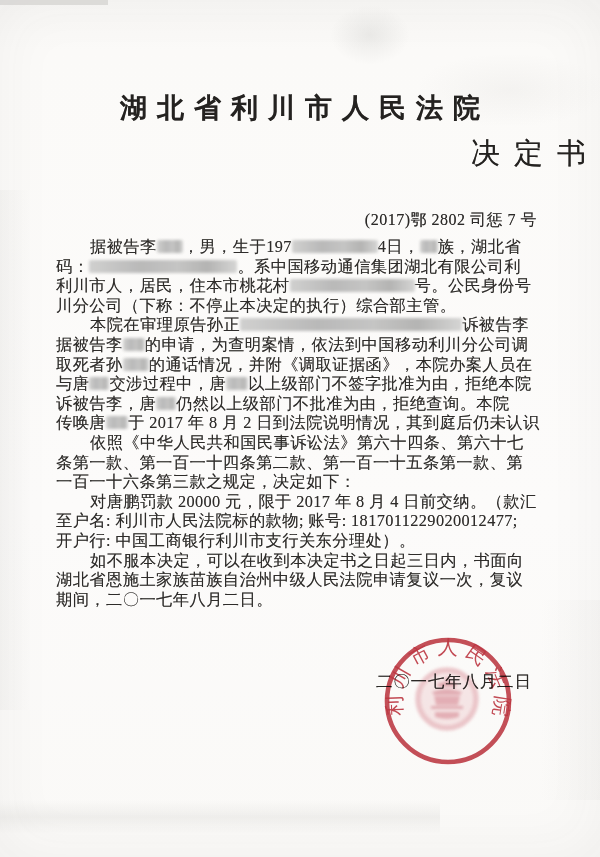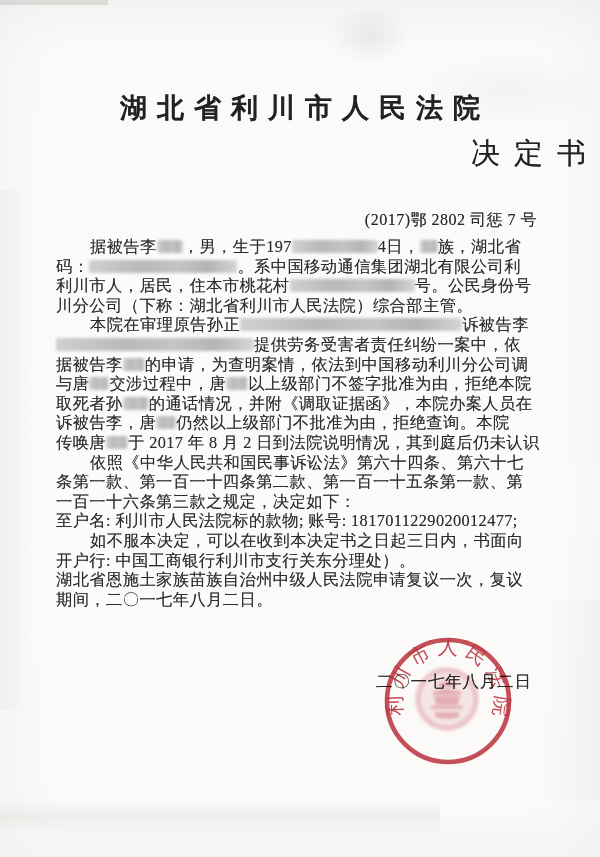--- a/index.html
+++ b/index.html
@@ -68,34 +68,34 @@
   <div class="smudge e"></div>
 
   <div class="court-name">湖北省利川市人民法院</div>
   <div class="doc-title">决定书</div>
   <div class="case-number">(2017)鄂 2802 司惩 7 号</div>
 
   <div class="doc-body">
       <div class="doc-line"><span class="indent"></span><span>据被告李</span><span class="redact" style="width: 26px;"></span><span>，男，生于197</span><span class="redact" style="width: 86px;"></span><span>4日，</span><span class="redact" style="width: 18px;"></span><span>族，湖北省</span></div>
       <div class="doc-line"><span>码：</span><span class="redact" style="width: 148px;"></span><span>。系中国移动通信集团湖北有限公司利</span></div>
       <div class="doc-line"><span>利川市人，居民，住本市桃花村</span><span class="redact" style="width: 125px;"></span><span>号。公民身份号</span></div>
-      <div class="doc-line"><span>川分公司（下称：湖北省利川市人民法院）综合部主管。</span></div>
+      <div class="doc-line"><span>川分公司（下称：不停止本决定的执行）综合部主管。</span></div>
       <div class="doc-line"><span class="indent"></span><span>本院在审理原告孙正</span><span class="redact" style="width: 222px;"></span><span>诉被告李</span></div>
-      <div class="doc-line"><span class="redact" style="width: 198px;"></span><span>提供劳务受害者责任纠纷一案中，依</span></div>
       <div class="doc-line"><span>据被告李</span><span class="redact" style="width: 22px;"></span><span>的申请，为查明案情，依法到中国移动利川分公司调</span></div>
+      <div class="doc-line"><span>取死者孙</span><span class="redact" style="width: 26px;"></span><span>的通话情况，并附《调取证据函》，本院办案人员在</span></div>
       <div class="doc-line"><span>与唐</span><span class="redact" style="width: 20px;"></span><span>交涉过程中，唐</span><span class="redact" style="width: 22px;"></span><span>以上级部门不签字批准为由，拒绝本院</span></div>
-      <div class="doc-line"><span>取死者孙</span><span class="redact" style="width: 26px;"></span><span>的通话情况，并附《调取证据函》，本院办案人员在</span></div>
       <div class="doc-line"><span>诉被告李，唐</span><span class="redact" style="width: 20px;"></span><span>仍然以上级部门不批准为由，拒绝查询。本院</span></div>
       <div class="doc-line"><span>传唤唐</span><span class="redact" style="width: 22px;"></span><span>于 2017 年 8 月 2 日到法院说明情况，其到庭后仍未认识</span></div>
       <div class="doc-line"><span class="indent"></span><span>依照《中华人民共和国民事诉讼法》第六十四条、第六十七</span></div>
       <div class="doc-line"><span>条第一款、第一百一十四条第二款、第一百一十五条第一款、第</span></div>
       <div class="doc-line"><span>一百一十六条第三款之规定，决定如下：</span></div>
+      <div class="doc-line"><span class="indent"></span><span>对唐鹏罚款 20000 元，限于 2017 年 8 月 4 日前交纳。（款汇</span></div>
       <div class="doc-line"><span>至户名: 利川市人民法院标的款物; 账号: 1817011229020012477;</span></div>
+      <div class="doc-line"><span>开户行: 中国工商银行利川市支行关东分理处）。</span></div>
       <div class="doc-line"><span class="indent"></span><span>如不服本决定，可以在收到本决定书之日起三日内，书面向</span></div>
-      <div class="doc-line"><span>开户行: 中国工商银行利川市支行关东分理处）。</span></div>
       <div class="doc-line"><span>湖北省恩施土家族苗族自治州中级人民法院申请复议一次，复议</span></div>
       <div class="doc-line"><span>期间，二〇一七年八月二日。</span></div>
     </div>
 
   <div class="issue-date">二〇一七年八月二日</div>
 
   <svg class="court-seal" viewBox="-71 -71 142 142" xmlns="http://www.w3.org/2000/svg">
     <defs>
       <filter id="blurE" x="-40%" y="-40%" width="180%" height="180%">
           <feGaussianBlur stdDeviation="1.4"></feGaussianBlur>

